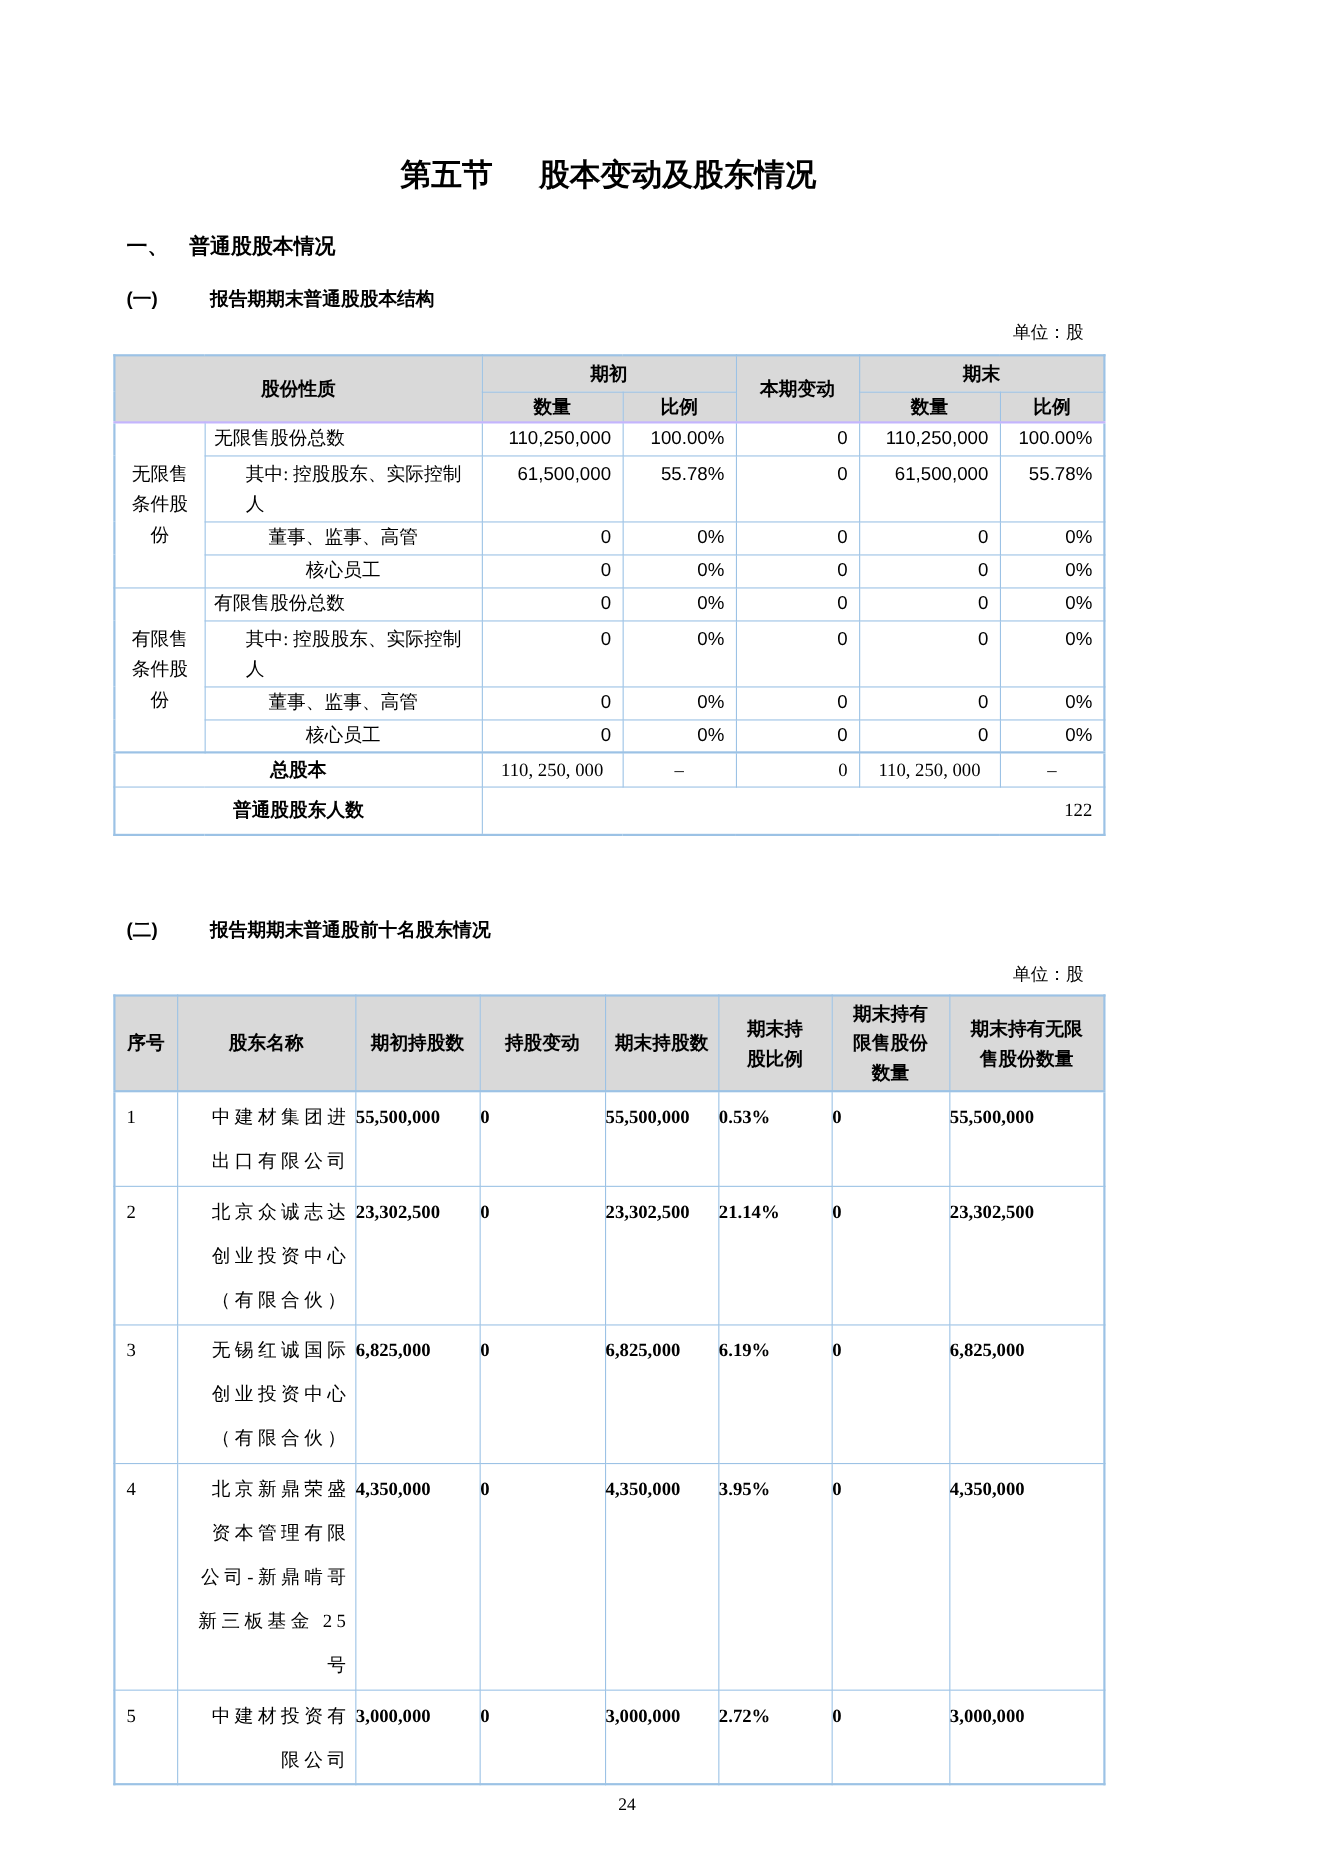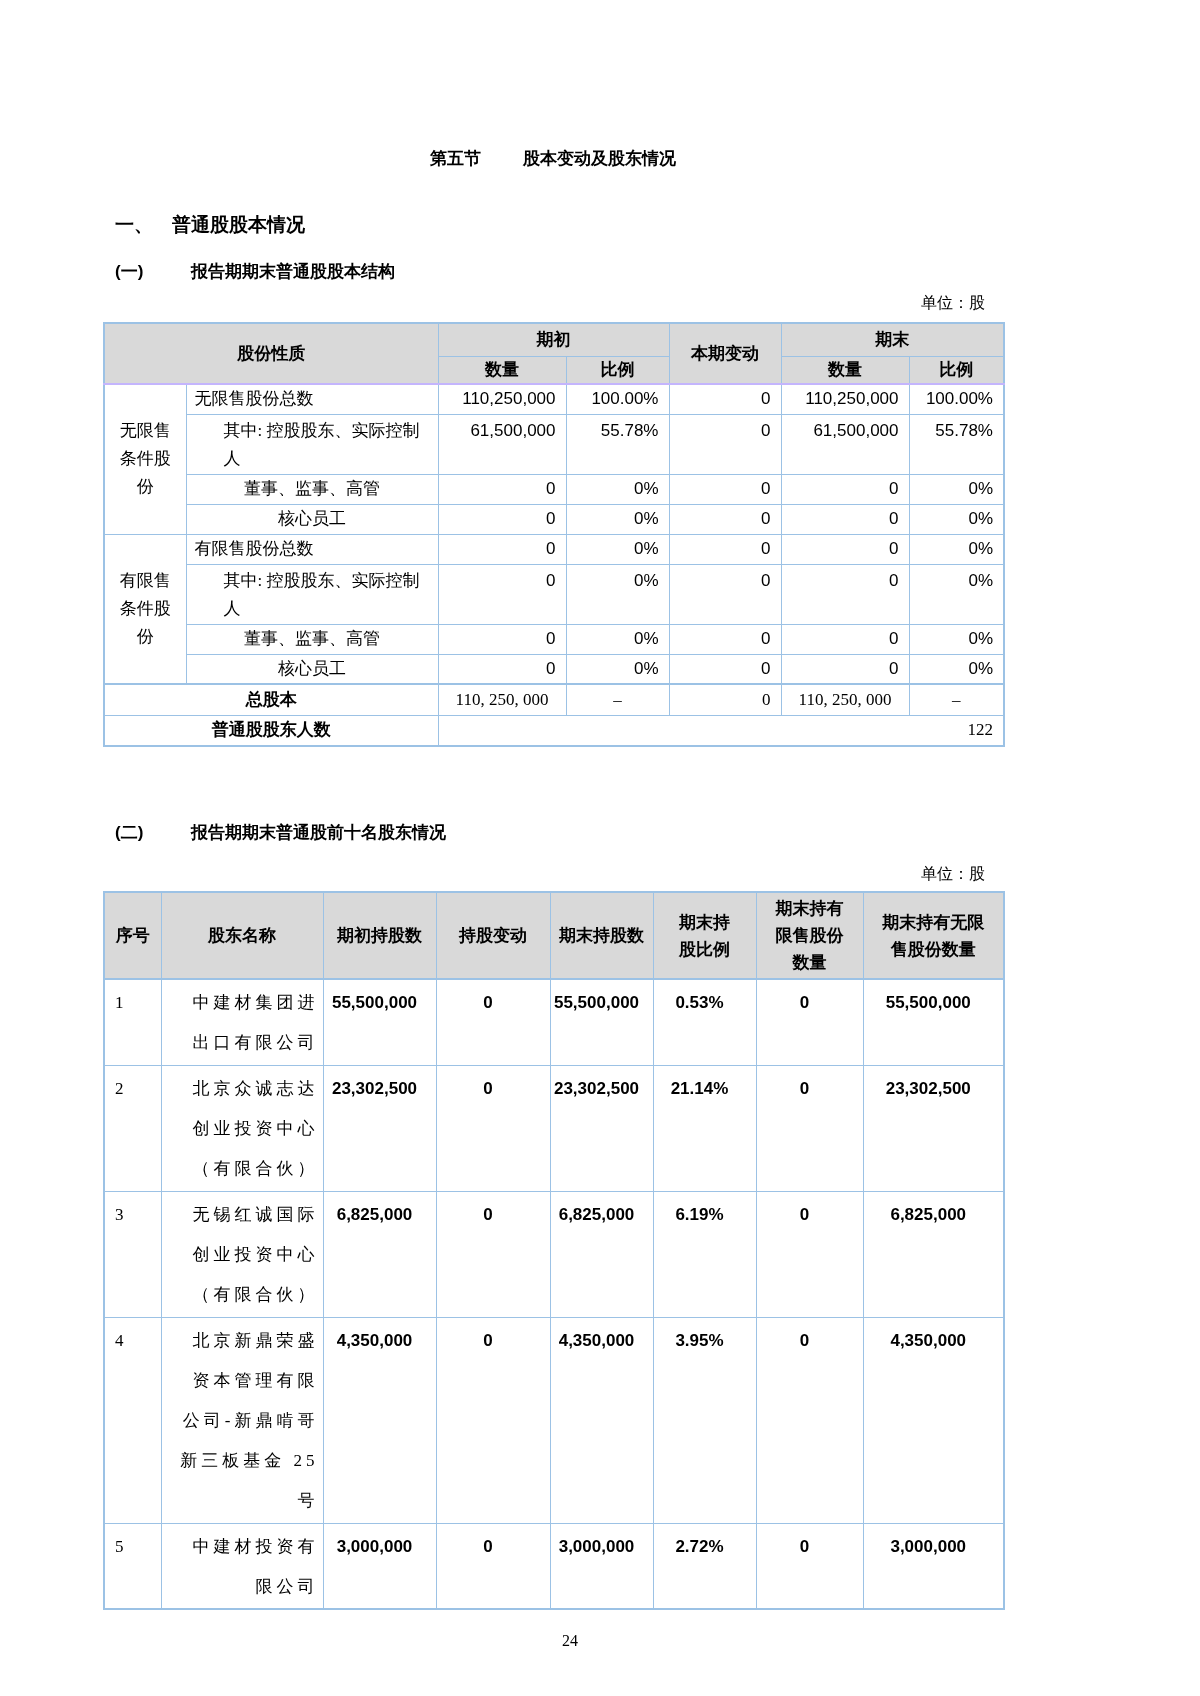--- a/index.html
+++ b/index.html
@@ -7,21 +7,21 @@
   body {
     width: 1200px; height: 1696px;
     position: relative; overflow: hidden;
     font-family: "Liberation Serif", serif;
     color: #000000;
   }
   .content { width: 900px; margin-left: 103px; padding-top: 144px; }
 
   .doc-title {
     text-align: center; font-family: "Liberation Sans", sans-serif;
-    font-weight: bold; font-size: 17px; line-height: 30px;
+    font-weight: bold; font-size: 28px; line-height: 30px;
   }
   .doc-title .t2 { margin-left: 42px; }
 
   .h1 {
     margin-top: 38px; padding-left: 12px;
     font-family: "Liberation Sans", sans-serif;
     font-weight: bold; font-size: 19px; line-height: 26px;
   }
   .h1 .h-num { display: inline-block; width: 57px; }
 
@@ -61,36 +61,36 @@
   .t1 .pre  { white-space: pre-line; padding-left: 37px; }
   .t1 .num  { text-align: right; padding-right: 10px;
               font-family: "Liberation Sans", sans-serif; margin-left: 10px; }
   .t1 .ser  { font-family: "Liberation Serif", serif; }
   .t1 tr.total { height: 31px; border-top: 2px solid #9CC2E5; }
   .t1 tr.total .tlabel, .t1 tr.holders .tlabel {
     text-align: center; font-weight: bold;
     font-family: "Liberation Sans", sans-serif;
   }
   .t1 .ctr { text-align: center; }
-  .t1 tr.holders { height: 31px; }
+  .t1 tr.holders { height: 44px; }
 
   
   .t2 th {
     background: #D9D9D9; font-weight: bold; text-align: center;
     font-family: "Liberation Sans", sans-serif;
     line-height: 27px; white-space: pre-line; vertical-align: middle;
   }
   .t2 thead tr { height: 87px; }
   .t2 thead { border-bottom: 2px solid #9CC2E5; }
   .t2 td { vertical-align: top; line-height: 40px; padding-top: 3px; }
   .t2 td.no   { font-family: "Liberation Serif", serif; padding-left: 10px; }
   .t2 td.name { white-space: pre-line; letter-spacing: 4px;
                 text-align: right; padding-left: 9px; padding-right: 4px; margin-top: 20px; }
-  .t2 td.val  { font-family: Liberation Sans, sans-serif; font-weight: bold;
-                text-align: center; padding-right: 10px; }
+  .t2 td.val  { font-family: Liberation Serif, serif; font-weight: bold;
+                text-align: left; padding-right: 10px; }
   .t2 tr.rh2 { height: 86px; }
   .t2 tr.rh3 { height: 126px; }
   .t2 tr.rh5 { height: 206px; }
 
   .page-num {
     position: absolute; top: 1632px; left: 0; width: 1084px;
     text-align: center; text-indent: 56px;
     font-family: "Liberation Serif", serif; font-size: 16px;
   }
 </style>

